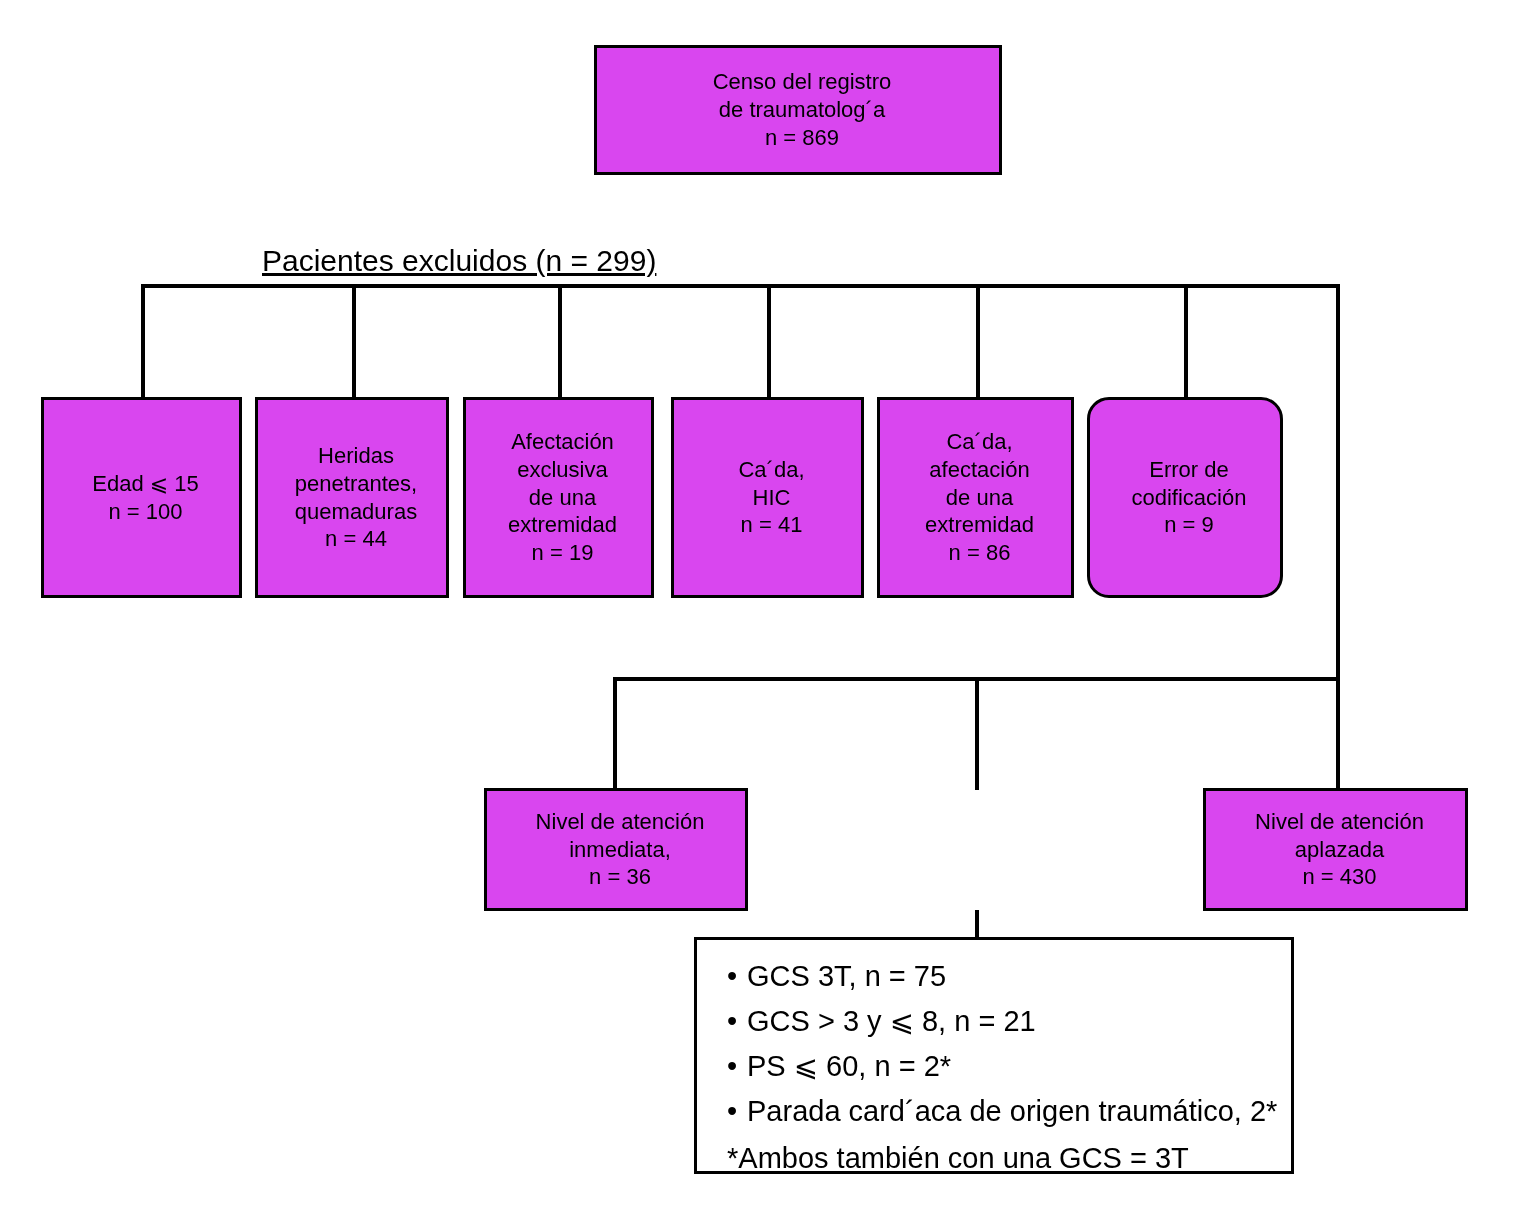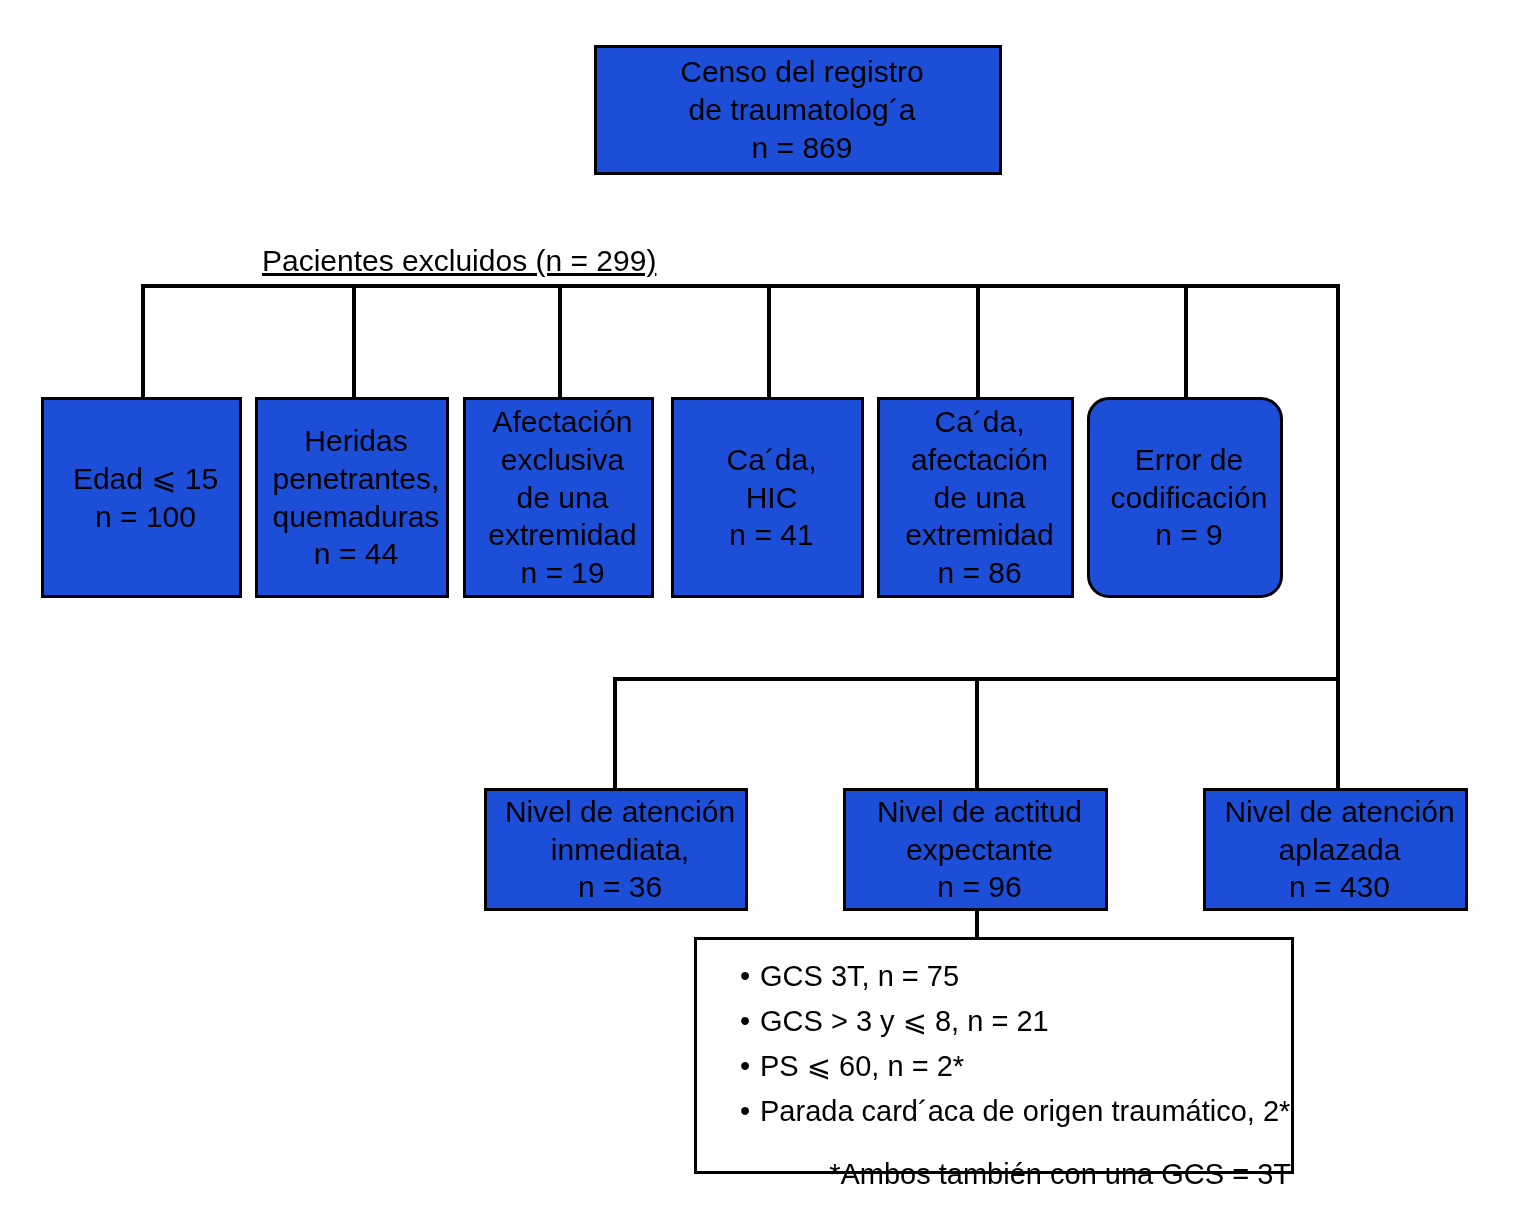--- a/index.html
+++ b/index.html
@@ -13,55 +13,54 @@
     height: 1208px;
     background: #ffffff;
     font-family: "Liberation Sans", sans-serif;
     color: #000000;
     overflow: hidden;
   }
   .node-box {
     position: absolute;
     box-sizing: border-box;
     border: 3px solid #000000;
-    background: #1d4ed8;
+    background: #d946ef;
     display: flex;
     align-items: center;
     justify-content: center;
     text-align: center;
     line-height: 1.26;
-    font-size: 30px;
+    font-size: 22px;
     white-space: pre-line;
     z-index: 3;
     padding-left: 8px;
   }
   .bullet-box {
     position: absolute;
     box-sizing: border-box;
     border: 3px solid #000000;
     background: #ffffff;
     z-index: 3;
-    padding: 22px 0 18px 43px;
+    padding: 22px 0 18px 30px;
     font-size: 29px;
     line-height: 1.0;
   }
   .bullet-line {
     display: block;
     white-space: pre;
     margin-bottom: 16px;
   }
   .bullet-dot {
     display: inline-block;
     width: 20px;
   }
   .footnote-line {
     display: block;
     white-space: pre;
-    margin-top: 34px;
-    text-align: right;
+    margin-top: 18px;
   }
   .group-label {
     position: absolute;
     font-size: 30px;
     line-height: 1.1;
     white-space: pre;
     z-index: 4;
   }
   .conn {
     position: absolute;
@@ -141,25 +140,20 @@
   <div class="conn v-line" style="left:613px; top:677px; height:113px;"></div>
   <div class="conn v-line" style="left:975px; top:677px; height:113px;"></div>
   <div class="conn v-line" style="left:1336px; top:677px; height:113px;"></div>
 
   <div class="node-box" style="left:484px; top:788px; width:264px; height:123px;">
     <span>Nivel de atención
 inmediata,
 n = 36</span>
   </div>
 
-  <div class="node-box" style="left:843px; top:788px; width:265px; height:123px;">
-    <span>Nivel de actitud
-expectante
-n = 96</span>
-  </div>
 
   <div class="node-box" style="left:1203px; top:788px; width:265px; height:123px;">
     <span>Nivel de atención
 aplazada
 n = 430</span>
   </div>
 
   <div class="conn v-line" style="left:975px; top:910px; height:29px;"></div>
 
   <div class="bullet-box" style="left:694px; top:937px; width:600px; height:237px;">

